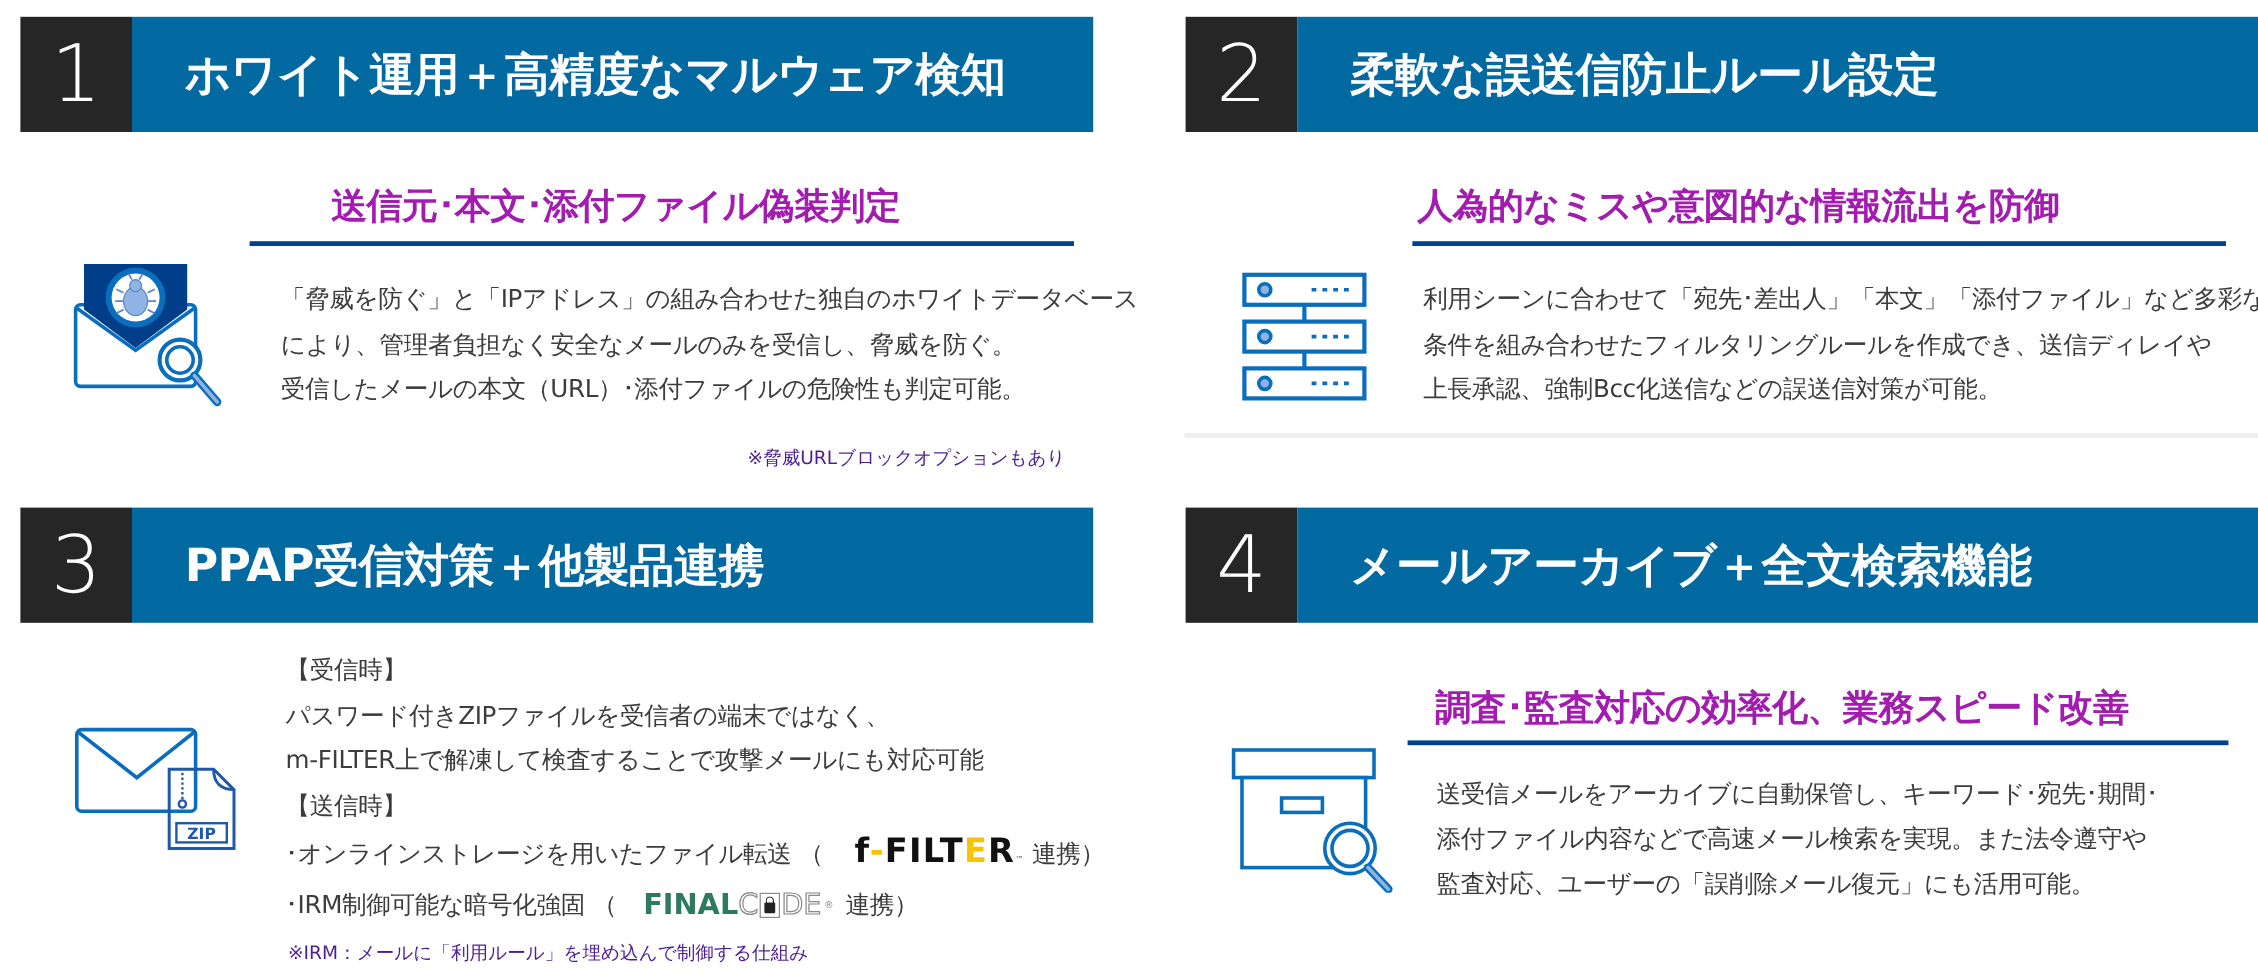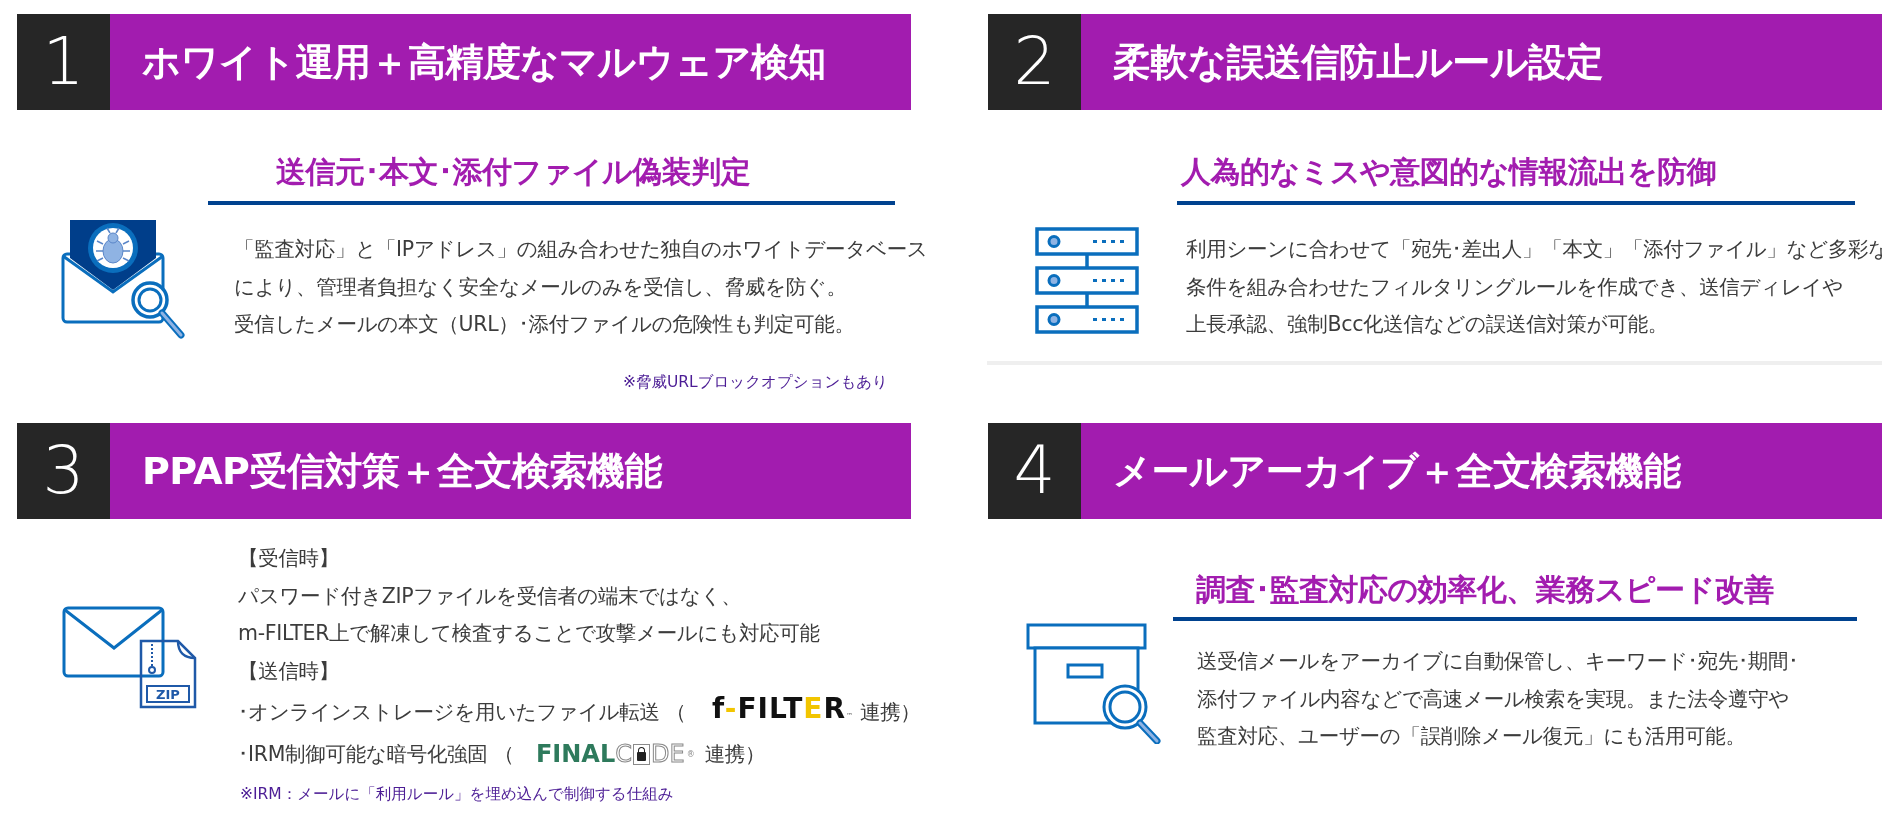--- a/index.html
+++ b/index.html
@@ -2,23 +2,23 @@
 <html><head>
 <meta charset="utf-8">
 <style>
   * { box-sizing: border-box; margin: 0; padding: 0; }
   html, body { width: 1882px; height: 814px; background: #ffffff; overflow: hidden; }
   body { position: relative; font-family: "DejaVu Sans", "Liberation Sans", sans-serif; color: #333333; }
   .abs { position: absolute; }
 
   .hdr-num { position: absolute; width: 93px; height: 96px; background: #262626; color: #ffffff;
     font-family: "DejaVu Sans", sans-serif; font-weight: 300; font-size: 66px; line-height: 96px; text-align: center; }
-  .hdr-bar { position: absolute; height: 96px; background: #a21caf; color: #ffffff;
+  .hdr-bar { position: absolute; height: 96px; background: #0369a1; color: #ffffff;
     font-family: "DejaVu Sans", sans-serif; font-weight: bold; font-size: 38px; line-height: 96px;
-    padding-left: 32px; white-space: nowrap; letter-spacing: -0.5px; }
+    padding-left: 44px; white-space: nowrap; letter-spacing: -0.5px; }
 
   .subtitle { position: absolute; font-weight: bold; font-size: 30px; color: #a21caf; white-space: nowrap; letter-spacing: -0.5px; }
   .underline { position: absolute; height: 4px; background: #00428f; }
 
   .body-text { position: absolute; font-size: 20.5px; color: #3c3c3c; line-height: 37.5px; white-space: nowrap; letter-spacing: -0.3px; }
   .note { position: absolute; font-size: 15.5px; color: #4c1d95; white-space: nowrap; }
   .divider { position: absolute; height: 4px; background: #efefef; }
 
   .logo-fc { display: inline-flex; align-items: center; vertical-align: middle; margin: 0 10px 0 22px; font-family: "DejaVu Sans", sans-serif; font-size: 24px; letter-spacing: 0px; }
   .fc-final { color: #2e7a5c; font-weight: bold; }
@@ -51,21 +51,21 @@
     <ellipse cx="55" cy="33" rx="10" ry="12" fill="#8fb3e3" stroke="#5a86c8" stroke-width="1"></ellipse>
     <circle cx="55" cy="20" r="5" fill="#8fb3e3" stroke="#5a86c8" stroke-width="1"></circle>
     <path d="M45 26 L39 23 M45 33 L38 33 M45 40 L39 43 M65 26 L71 23 M65 33 L72 33 M65 40 L71 43 M52 15 L49 10 M58 15 L61 10" stroke="#5a86c8" stroke-width="1.5"></path>
     <circle cx="92" cy="82" r="17" fill="#ffffff" stroke="#0a6ebd" stroke-width="3.5"></circle>
     <circle cx="92" cy="82" r="11" fill="#ffffff" stroke="#0a6ebd" stroke-width="3"></circle>
     <line x1="104" y1="95" x2="123" y2="117" stroke="#0a6ebd" stroke-width="7" stroke-linecap="round"></line>
     <line x1="104" y1="95" x2="123" y2="117" stroke="#8fb3e3" stroke-width="3" stroke-linecap="round"></line>
   </svg>
 
   <div class="body-text" style="left:234px; top:231px;">
-    <div>「監査対応」と「IPアドレス」の組み合わせた独自のホワイトデータベース</div>
+    <div>「脅威を防ぐ」と「IPアドレス」の組み合わせた独自のホワイトデータベース</div>
     <div>により、管理者負担なく安全なメールのみを受信し、脅威を防ぐ。</div>
     <div>受信したメールの本文（URL）･添付ファイルの危険性も判定可能。</div>
   </div>
 
   <div class="note" style="right:994px; top:372px;">※脅威URLブロックオプションもあり</div>
 </div>
 
 <div>
   <div class="hdr-num" style="left:988px; top:14px;">2</div>
   <div class="hdr-bar" style="left:1081px; top:14px; width:967px;">柔軟な誤送信防止ルール設定</div>
@@ -97,21 +97,21 @@
     <div>利用シーンに合わせて「宛先･差出人」「本文」「添付ファイル」など多彩な</div>
     <div>条件を組み合わせたフィルタリングルールを作成でき、送信ディレイや</div>
     <div>上長承認、強制Bcc化送信などの誤送信対策が可能。</div>
   </div>
 
   <div class="divider" style="left:987px; top:361px; width:895px;"></div>
 </div>
 
 <div>
   <div class="hdr-num" style="left:17px; top:423px;">3</div>
-  <div class="hdr-bar" style="left:110px; top:423px; width:801px;">PPAP受信対策＋全文検索機能</div>
+  <div class="hdr-bar" style="left:110px; top:423px; width:801px;">PPAP受信対策＋他製品連携</div>
 
   <svg class="abs" style="left:60px; top:604px;" width="142" height="110" viewBox="0 0 142 110">
     <rect x="4" y="4" width="99" height="68" rx="4" fill="#ffffff" stroke="#0a6ebd" stroke-width="3"></rect>
     <path d="M5 6 L54 44 L102 6" fill="none" stroke="#0a6ebd" stroke-width="3"></path>
     <path d="M81 37 H118 L135 54 V103 H81 Z" fill="none" stroke="#1f59a8" stroke-width="2.5"></path>
     <path d="M118 37 C118 48 124 54 135 54" fill="none" stroke="#1f59a8" stroke-width="2.5"></path>
     <line x1="92" y1="40" x2="92" y2="62" stroke="#1f59a8" stroke-width="2" stroke-dasharray="2 2"></line>
     <circle cx="92" cy="66" r="3" fill="none" stroke="#1f59a8" stroke-width="2"></circle>
     <rect x="87" y="82" width="42" height="16" fill="#ffffff" stroke="#1f59a8" stroke-width="2"></rect>
     <text x="108" y="95" font-family="DejaVu Sans, sans-serif" font-size="13" font-weight="bold" fill="#1f59a8" text-anchor="middle">ZIP</text>

